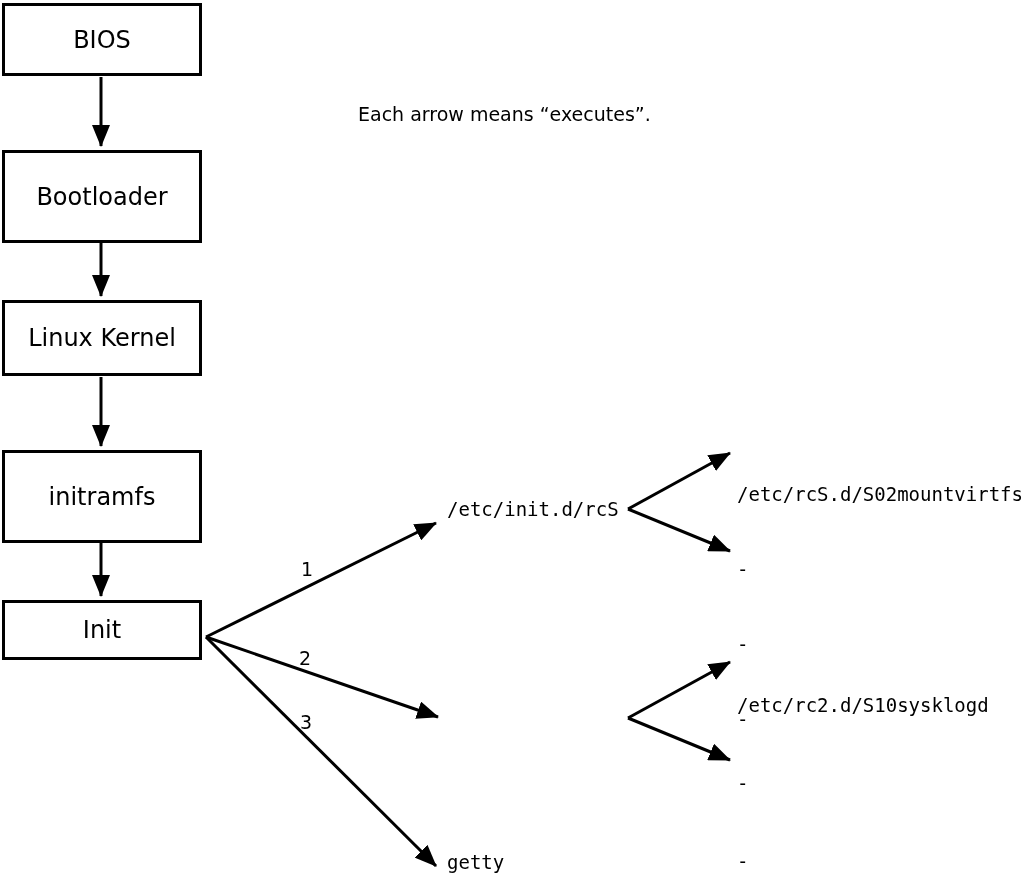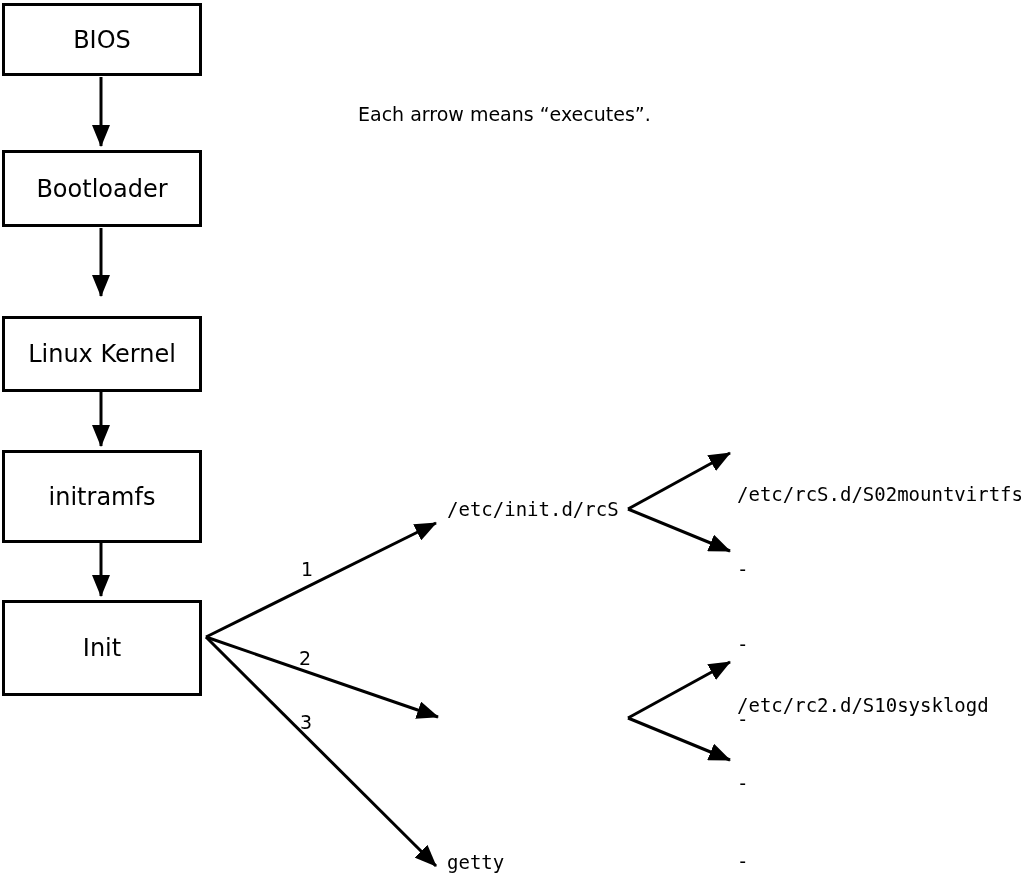--- a/index.html
+++ b/index.html
@@ -83,33 +83,33 @@
       <line x1="628" y1="509" x2="730" y2="551" marker-end="url(#ah)"></line>
       <line x1="628" y1="718" x2="730" y2="662" marker-end="url(#ah)"></line>
       <line x1="628" y1="718" x2="730" y2="760" marker-end="url(#ah)"></line>
     </g>
   </svg>
 
   <div class="node-box" style="top:3px;height:73px;">
     <span>BIOS</span>
   </div>
 
-  <div class="node-box" style="top:150px;height:77px;">
+  <div class="node-box" style="top:150px;height:93px;">
     <span>Bootloader</span>
   </div>
 
-  <div class="node-box" style="top:300px;height:76px;margin-top:16px;">
+  <div class="node-box" style="top:300px;height:76px;">
     <span>Linux Kernel</span>
   </div>
 
   <div class="node-box" style="top:450px;height:93px;">
     <span>initramfs</span>
   </div>
 
-  <div class="node-box" style="top:600px;height:96px;">
+  <div class="node-box" style="top:600px;height:60px;">
     <span>Init</span>
   </div>
 
   <div class="caption">Each arrow means “executes”.</div>
 
   <div class="arrow-num" style="left:301px;top:560px;">1</div>
   <div class="arrow-num" style="left:299px;top:649px;">2</div>
   <div class="arrow-num" style="left:300px;top:713px;">3</div>
 
   <div class="mono" style="left:447px;top:497px;">/etc/init.d/rcS</div>

